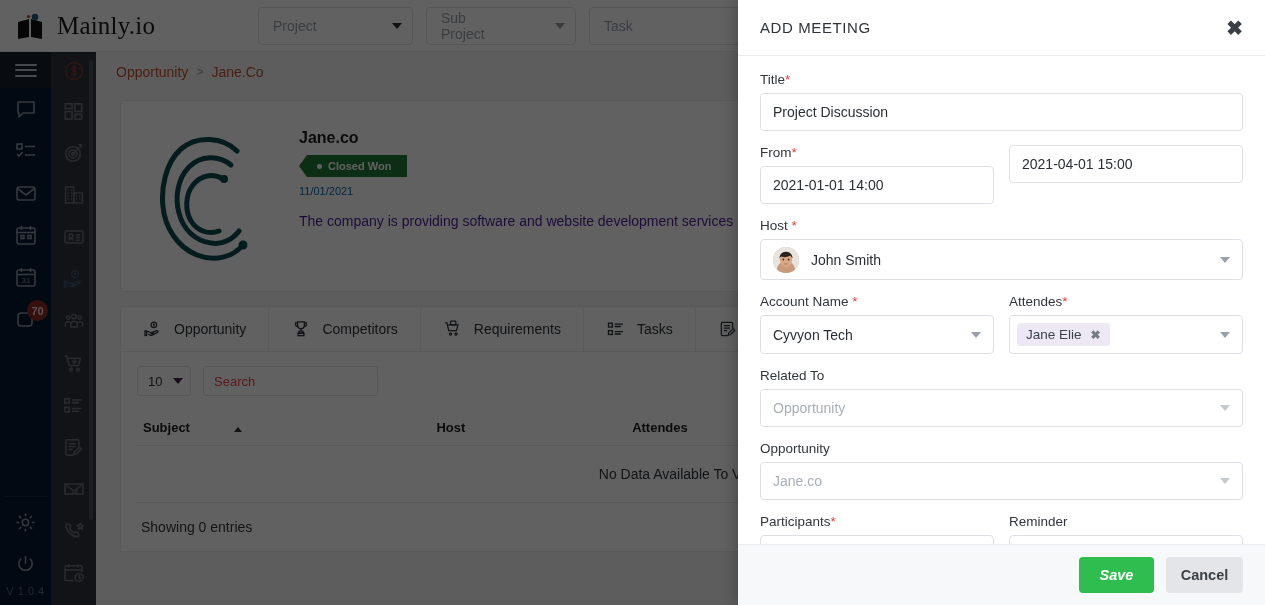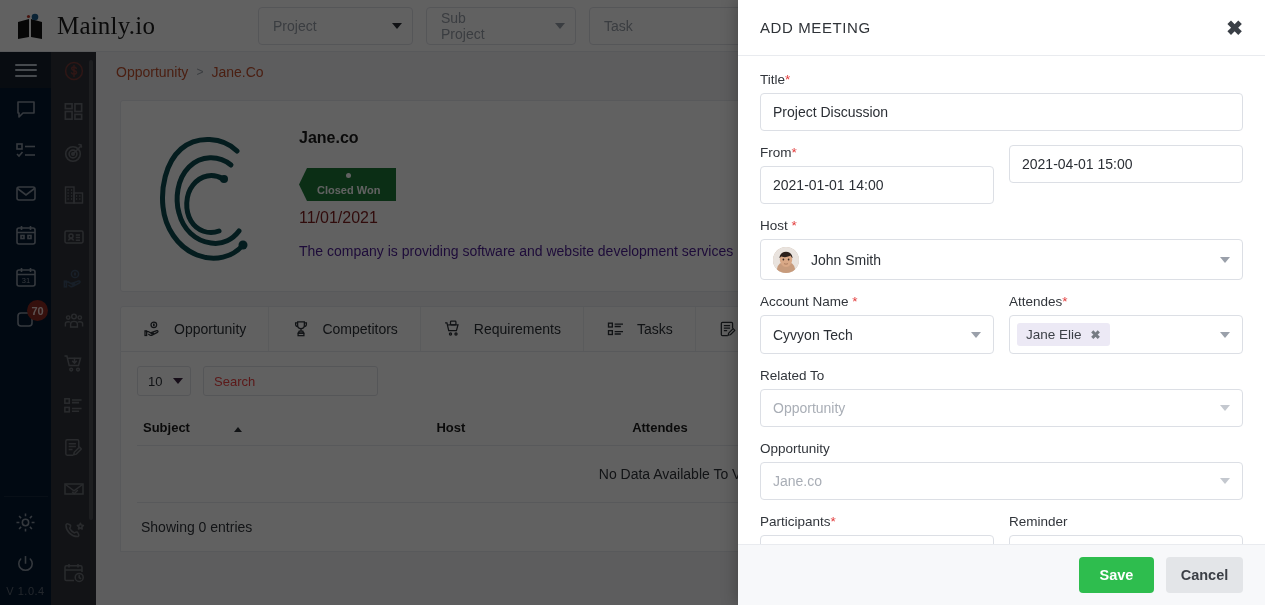--- a/index.html
+++ b/index.html
@@ -87,26 +87,25 @@
   .card {
     margin: 8px 24px 0 24px; background: #fff; border: 1px solid #e7e9ee;
     border-radius: 3px; padding: 18px 24px 22px 24px;
     display: flex; gap: 34px; align-items: flex-start;
   }
   .co-logo { width: 120px; height: 150px; flex: none; }
   .co-title { font-size: 16px; font-weight: bold; color: #1b1b1b; margin-top: 10px; }
   .chip-won {
     display: inline-flex; align-items: center; gap: 6px;
     background: #1d7a38; color: #fff; font-size: 11px; font-weight: bold;
-    padding: 5px 16px 5px 18px; margin-top: 21px;
+    padding: 5px 16px 5px 18px; margin-top: 8px;
     clip-path: polygon(8px 0, 100% 0, 100% 100%, 8px 100%, 0 50%);
-    flex-direction: column;
   }
   .chip-won i { width: 5px; height: 5px; border-radius: 50%; background: #fff; display: block; }
-  .co-date { color: #7f1d1d; font-size: 16px; margin-top: 8px; }
+  .co-date { color: #0369a1; font-size: 11px; margin-top: 8px; }
   .co-desc { color: #4c1d95; font-size: 14px; margin-top: 16px; }
 
   .tabs {
     margin: 14px 24px 0 24px; background: #fff; border: 1px solid #e7e9ee;
     border-radius: 3px 3px 0 0; display: flex; height: 46px;
   }
   .tab {
     display: flex; align-items: center; gap: 11px; padding: 0 22px;
     border-right: 1px solid #eceef2; color: #2d3238; font-size: 14px; white-space: nowrap;
   }
@@ -182,21 +181,21 @@
     font-size: 13.5px; color: #3b3f46;
   }
   .tag .x { color: #767b83; font-weight: bold; font-size: 12px; cursor: pointer; }
   .m-foot {
     height: 61px; flex: none; background: #f7f8fa; border-top: 1px solid #e9ebef;
     display: flex; align-items: center; justify-content: flex-end; gap: 12px;
     padding: 0 22px;
   }
   .btn { height: 36px; border-radius: 4px; font-size: 14.5px; font-weight: bold;
          display: flex; align-items: center; justify-content: center; cursor: pointer; border: none; }
-  .btn-save { background: #2eb martin; }
+  .btn-save { background: #2eb martin; font-style: italic; }
   .btn-save { background: #2ebd4e; color: #fff; width: 75px; }
   .btn-cancel { background: #e3e5e8; color: #3b3f46; width: 77px; }
   svg { display: block; }
 </style>
 </head>
 <body>
 
 <div id="app">
 
   <div id="bg">

